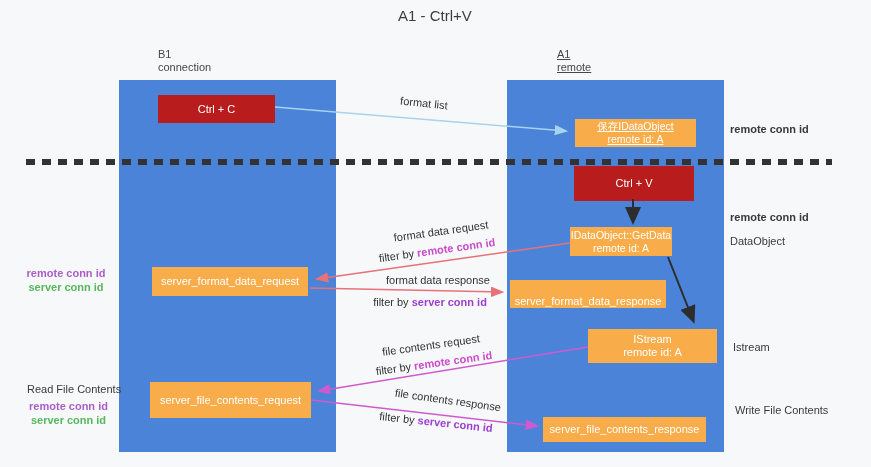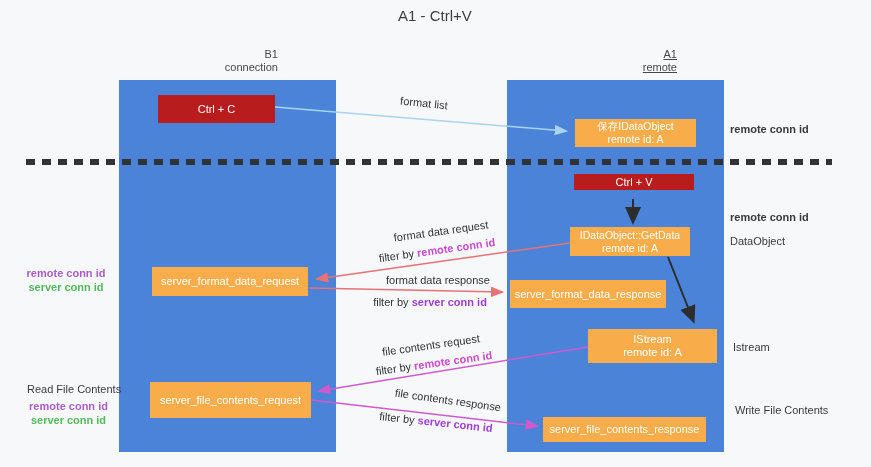--- a/index.html
+++ b/index.html
@@ -7,39 +7,39 @@
     width:871px;height:467px;position:relative;overflow:hidden;
     background:#f7f8fa;
     font-family:"Liberation Sans", sans-serif;
     color:#3d3d3d;
   }
   .abs{position:absolute;}
   
   .title{left:300px;top:6px;width:270px;text-align:center;
          font-size:15px;line-height:19px;color:#3d3d3d;}
   
-  .lane-header{width:120px;text-align:right;font-size:11px;line-height:13px;color:#474747;}
+  .lane-header{width:120px;text-align:left;font-size:11px;line-height:13px;color:#474747;}
   
   .panel{background:#4a83d7;}
   .panel-left{left:119px;top:80px;width:217px;height:372px;}
   .panel-right{left:507px;top:80px;width:217px;height:372px;}
   
   .dashed-line{left:26px;top:159px;width:806px;height:6px;
     background:repeating-linear-gradient(to right,#333 0 9px,transparent 9px 16px);}
   
   .box{display:flex;flex-direction:column;align-items:center;justify-content:center;
        color:#fff;font-size:11px;line-height:13px;text-align:center;}
   .green{background:#b91c1c;}
   .orange{background:#f9ac4a;}
   .b-ctrlc{left:158px;top:95px;width:117px;height:28px;}
-  .b-saveobj{left:575px;top:119px;width:121px;height:28px;font-size:10.5px;}
-  .b-ctrlv{left:574px;top:174px;width:120px;height:16px;}
-  .b-getdata{left:570px;top:227px;width:120px;height:29px;font-size:10.5px;}
+  .b-saveobj{left:575px;top:119px;width:121px;height:28px;font-size:10.5px;text-decoration:underline;}
+  .b-ctrlv{left:574px;top:166px;width:120px;height:35px;}
+  .b-getdata{left:570px;top:227px;width:102px;height:29px;font-size:10.5px;}
   .b-freq{left:152px;top:267px;width:156px;height:29px;}
-  .b-fresp{left:510px;top:280px;width:156px;height:28px;}
+  .b-fresp{left:510px;top:280px;width:156px;height:28px;justify-content:flex-end;}
   .b-istream{left:588px;top:329px;width:129px;height:34px;}
   .b-filereq{left:150px;top:382px;width:161px;height:36px;}
   .b-fileresp{left:543px;top:417px;width:163px;height:25px;}
   
   .flabel{font-size:11px;color:#333;text-align:center;white-space:nowrap;}
   .c-remote{color:#cb4ccb;font-weight:bold;}
   .c-server-purple{color:#9d3ed3;font-weight:bold;}
   .c-purple{color:#ab5ec9;font-weight:bold;}
   .c-green{color:#56b85c;font-weight:bold;}
   .side-label{font-size:11px;color:#3a3a3a;white-space:nowrap;}

